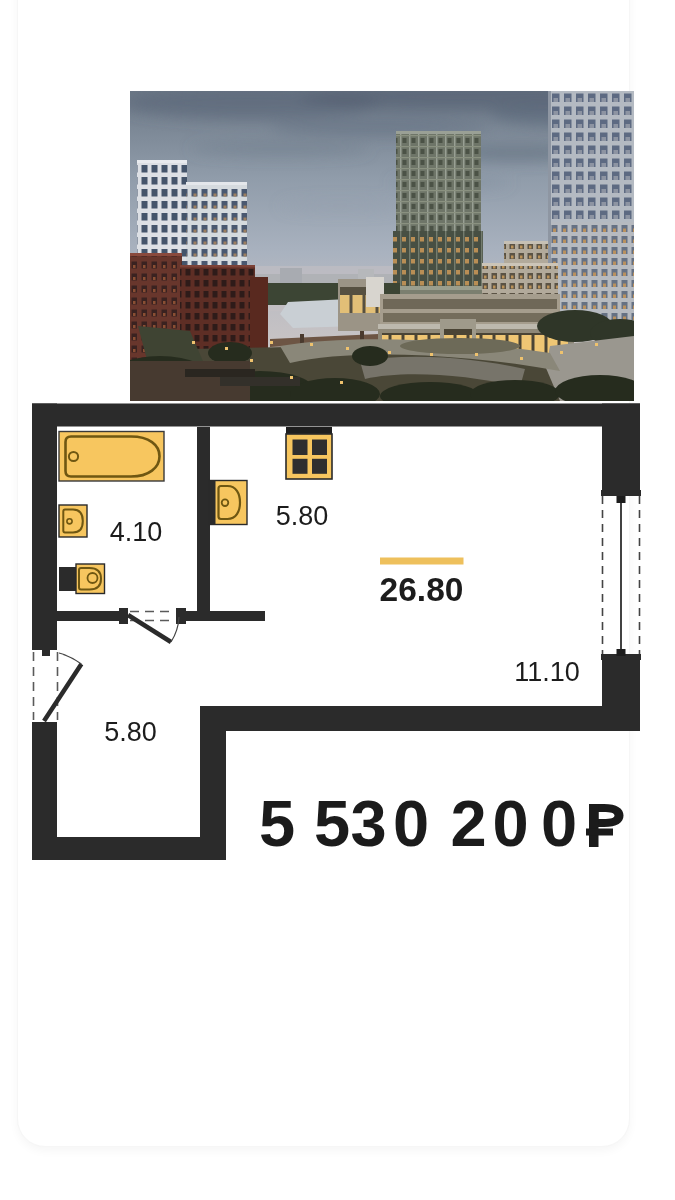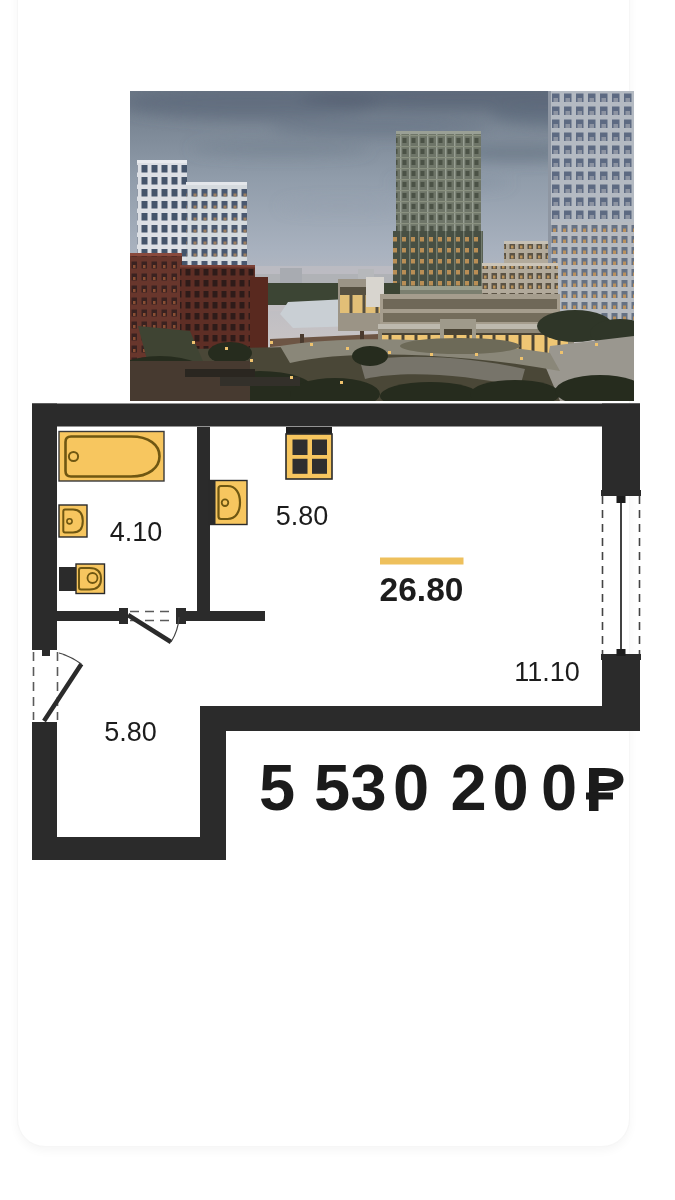--- a/index.html
+++ b/index.html
@@ -334,21 +334,21 @@
   <rect x="367" y="557.5" width="83.5" height="7" fill="#eec05c"></rect>
 
   <text x="408.5" y="601" font-size="33.5" font-weight="bold" fill="#1c1c1c" text-anchor="middle">26.80</text>
 
   <text x="534" y="681" font-size="27" fill="#1c1c1c" text-anchor="middle">11.10</text>
 
   <text x="117.5" y="741" font-size="27" fill="#1c1c1c" text-anchor="middle">5.80</text>
 </svg>
 </div>
 
-<div class="abs" style="left:250px;top:744px;width:425px;height:90px;">
+<div class="abs" style="left:250px;top:780px;width:425px;height:90px;">
 <svg width="425" height="90" viewBox="250 780 425 90" xmlns="http://www.w3.org/2000/svg">
   <text x="277 332 368.5 411 468.5 510.5 559" y="846" text-anchor="middle" font-family="Liberation Sans, sans-serif" font-size="65" font-weight="bold" fill="#1b1b1b">5530200</text>
 
   <g fill="#1b1b1b">
     <path d="M589,804 H604 C617,804 623.5,808.5 623.5,815.5 C623.5,822.5 617,827 604,827 H589 Z M598.5,812 H603 C611,812 614.5,813 614.5,815.5 C614.5,818 611,819 603,819 H598.5 Z" fill-rule="evenodd"></path>
     <rect x="589" y="804" width="9.5" height="43"></rect>
     <rect x="586" y="828.5" width="27" height="7"></rect>
   </g>
 </svg>
 </div>

